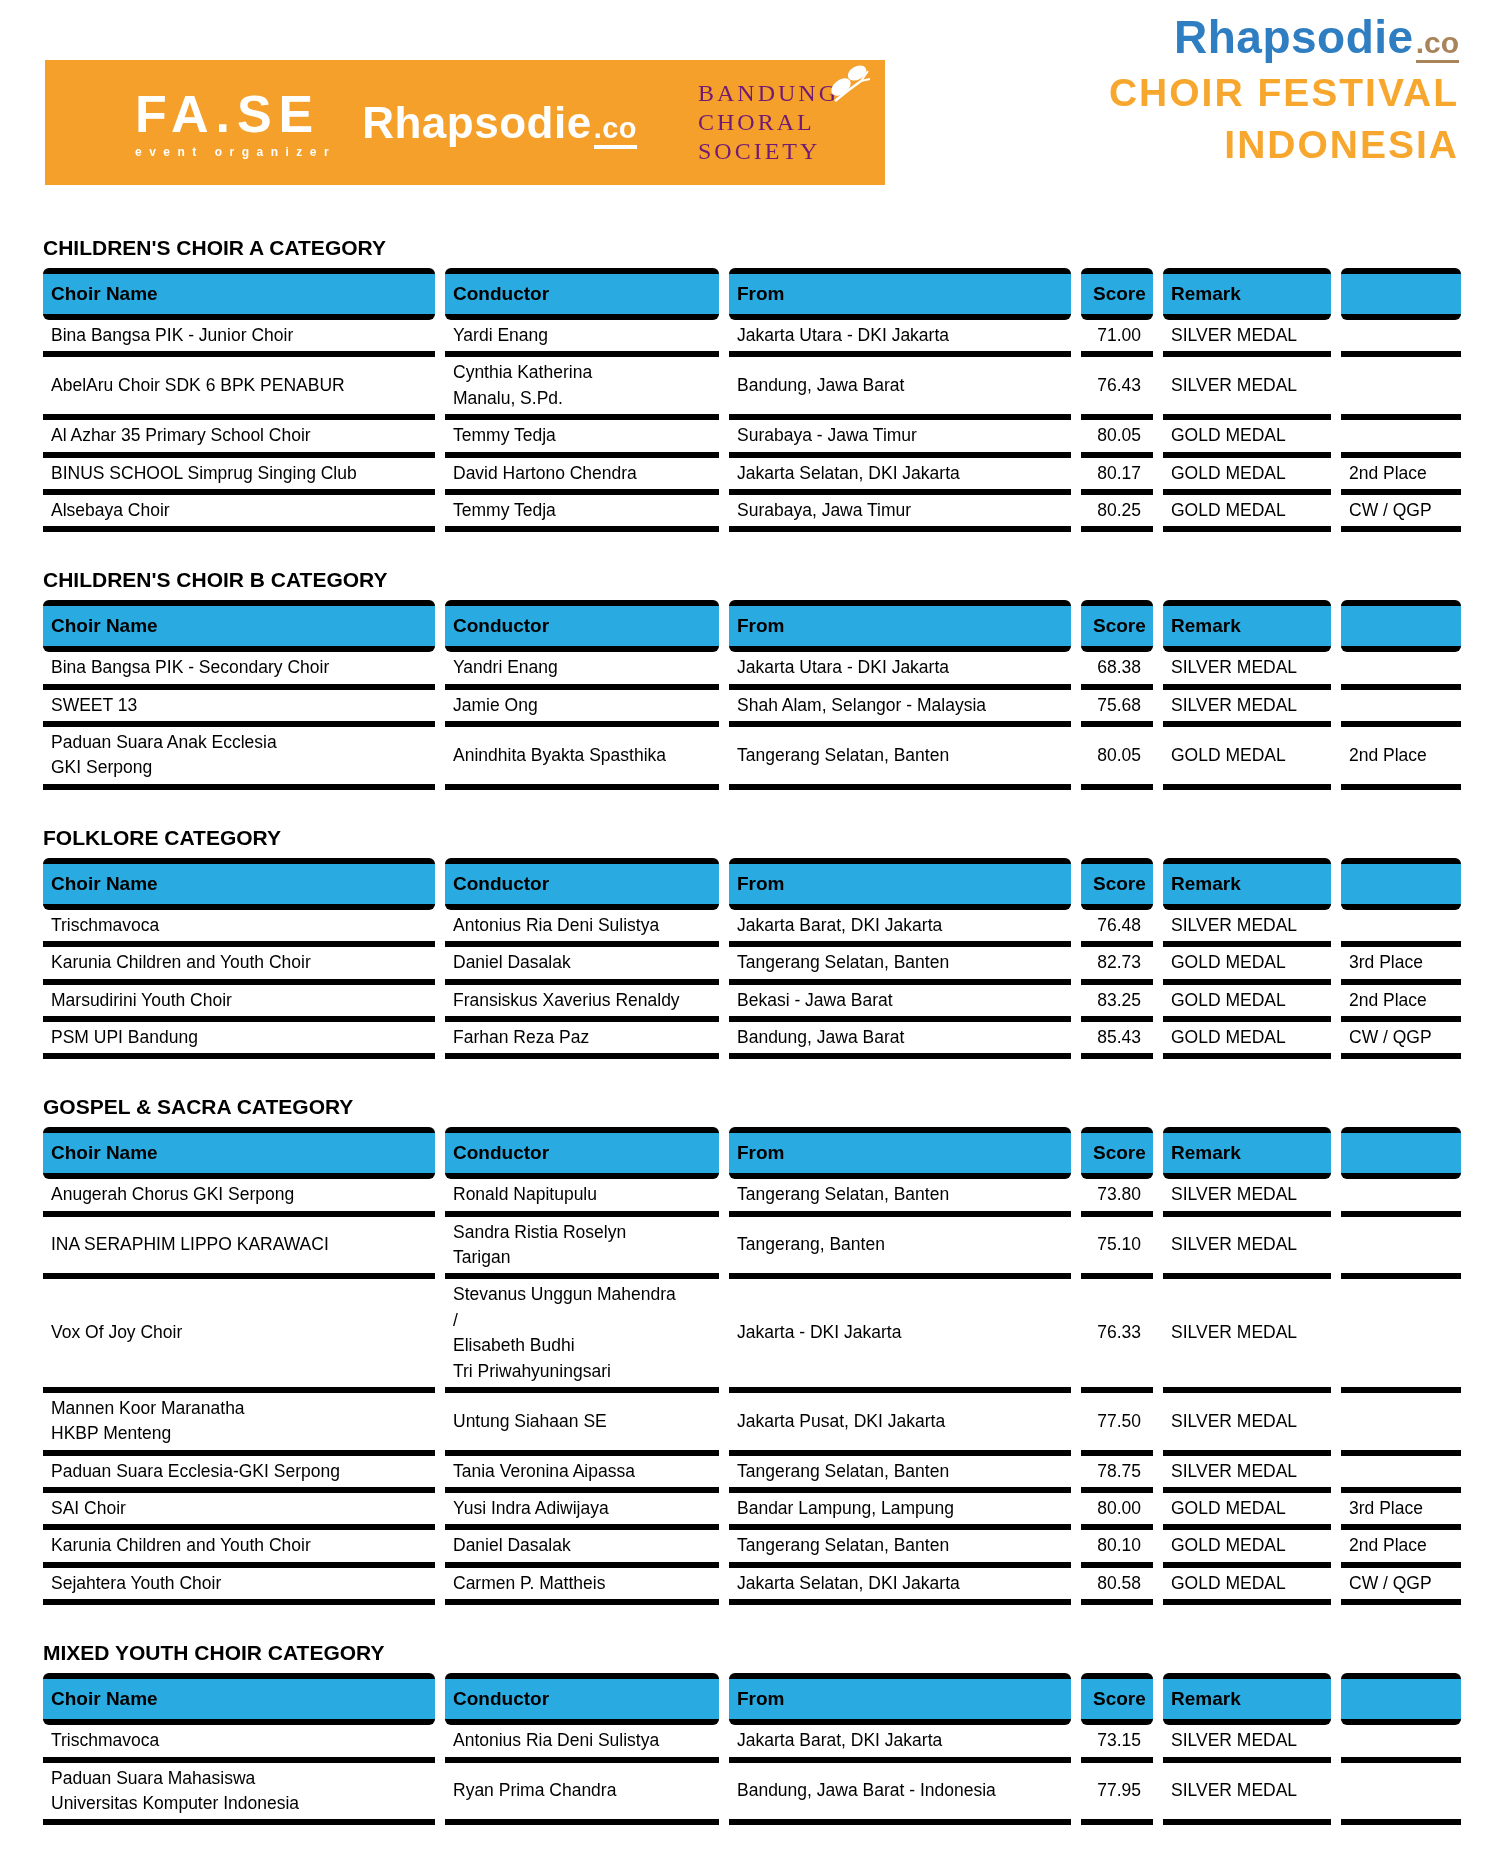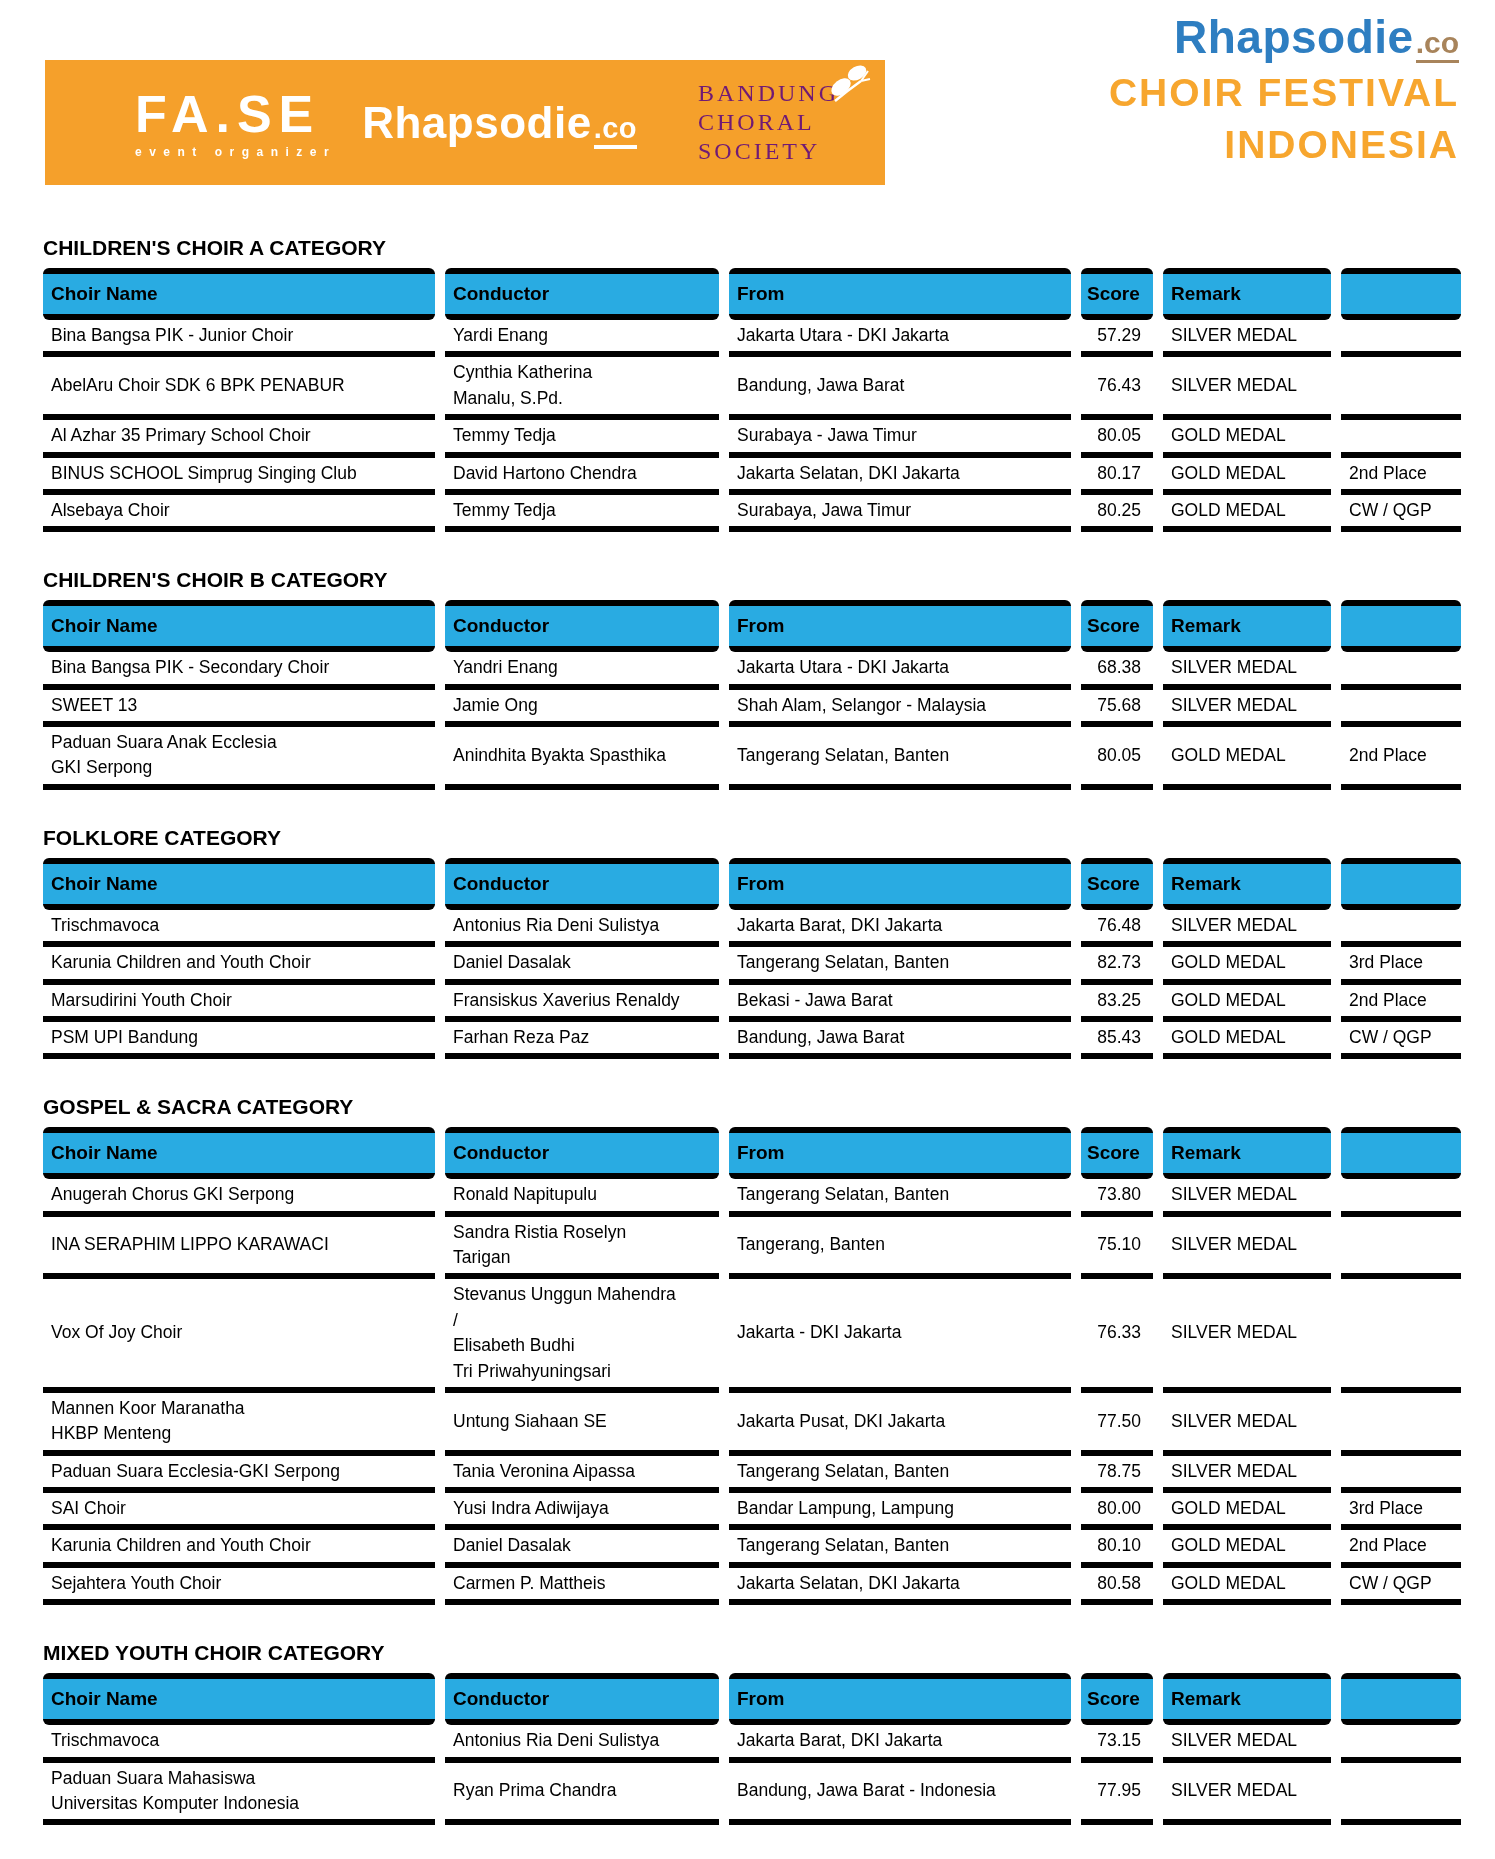--- a/index.html
+++ b/index.html
@@ -62,21 +62,21 @@
     border-bottom:6px solid var(--rule-black);
     font-size:19px;font-weight:bold;text-align:left;
     height:52px;padding:4px 8px;border-radius:6px;
   }
   .results-table td{
     border-bottom:6px solid var(--rule-black);
     font-size:17.5px;line-height:1.45;padding:3px 8px;
     vertical-align:middle;white-space:pre-line;overflow:hidden;
   }
   td.c-score{text-align:right;padding-right:12px;white-space:nowrap;}
-  th.h-score{padding-left:6px;margin-left:24px;}
+  th.h-score{padding-left:12px;margin-left:24px;}
 </style>
 </head>
 <body>
 
 <header class="page-header">
   <div class="banner">
     <div class="fase">
       <div class="fase-name">FA.SE</div>
       <div class="fase-sub">event organizer</div>
     </div>
@@ -122,21 +122,21 @@
             <th class="h-score">Score</th>
             <th>Remark</th>
             <th></th>
           </tr>
         </thead>
         <tbody>
           <tr>
             <td class="c-name">Bina Bangsa PIK - Junior Choir</td>
             <td class="c-cond">Yardi Enang</td>
             <td class="c-from">Jakarta Utara - DKI Jakarta</td>
-            <td class="c-score">57.29</td>
+            <td class="c-score">71.00</td>
             <td class="c-remark">SILVER MEDAL</td>
             <td class="c-place"></td>
           </tr>
           <tr>
             <td class="c-name">AbelAru Choir SDK 6 BPK PENABUR</td>
             <td class="c-cond">Cynthia Katherina
 Manalu, S.Pd.</td>
             <td class="c-from">Bandung, Jawa Barat</td>
             <td class="c-score">76.43</td>
             <td class="c-remark">SILVER MEDAL</td>

